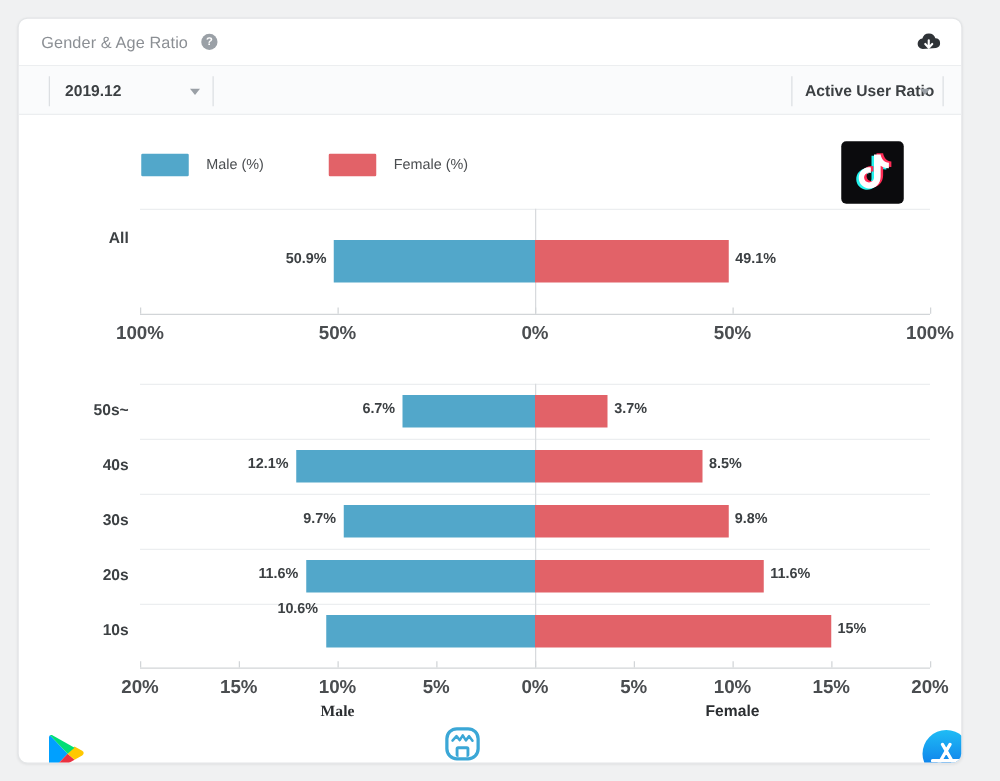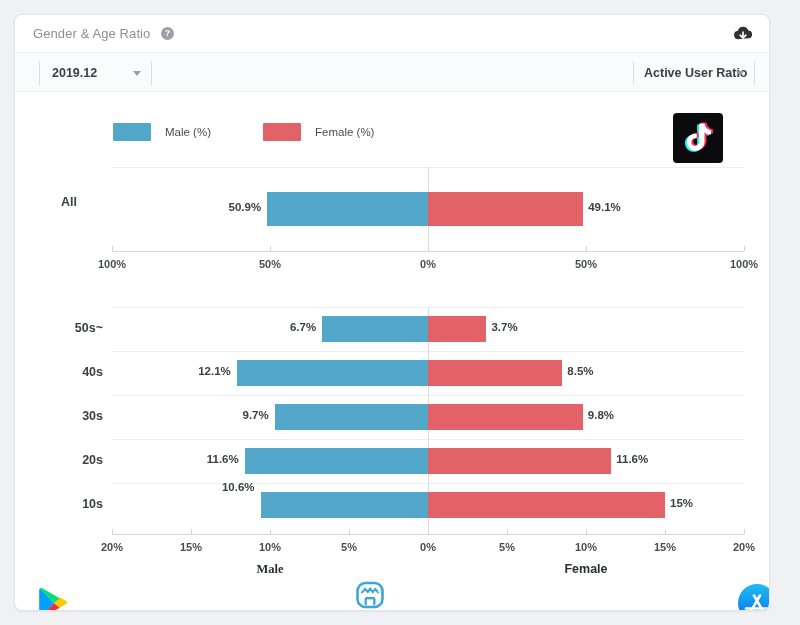--- a/index.html
+++ b/index.html
@@ -87,21 +87,21 @@
     position: absolute;
     height: 24px;
     top: 8px;
     display: flex;
     align-items: center;
     cursor: pointer;
     box-sizing: border-box;
   }
   .select-left {
     left: 24px;
-    width: 113px;
+    width: 132px;
     border-left: 1px solid #dcdfe2;
     border-right: 1px solid #dcdfe2;
     padding-left: 12px;
   }
   .select-right {
     right: 14px;
     width: 122px;
     border-left: 1px solid #dcdfe2;
     border-right: 1px solid #dcdfe2;
     padding-left: 10px;
@@ -200,21 +200,21 @@
     background: #d2d5d8;
   }
   .tick {
     position: absolute;
     width: 1px;
     height: 5px;
     background: #d2d5d8;
   }
   .ticklabel {
     position: absolute;
-    font-size: 11px;
+    font-size: 15px;
     font-weight: bold;
     color: #4a4d50;
     transform: translateX(-50%);
     white-space: nowrap;
   }
   .bar {
     position: absolute;
   }
   .bar-male   { background: #52a7ca; }
   .bar-female { background: #e26268; }
@@ -326,21 +326,21 @@
           <div class="ticklabel" style="left: 0px; top: 91px;">100%</div>
           <div class="tick" style="left: 158px; top: 79px;"></div>
           <div class="ticklabel" style="left: 158px; top: 91px;">50%</div>
           <div class="tick" style="left: 316px; top: 79px;"></div>
           <div class="ticklabel" style="left: 316px; top: 91px;">0%</div>
           <div class="tick" style="left: 474px; top: 79px;"></div>
           <div class="ticklabel" style="left: 474px; top: 91px;">50%</div>
           <div class="tick" style="left: 632px; top: 79px;"></div>
           <div class="ticklabel" style="left: 632px; top: 91px;">100%</div>
         </div>
-        <div class="rowlabel" style="top: 28px; text-align: center;">All</div>
+        <div class="rowlabel" style="top: 16px;">All</div>
       </div>
 
     <div class="chart chart-ages">
         <div class="plot">
           <div class="gridline" style="top: 0px;"></div>
           <div class="gridline" style="top: 44px;"></div>
           <div class="gridline" style="top: 88px;"></div>
           <div class="gridline" style="top: 132px;"></div>
           <div class="gridline" style="top: 176px;"></div>
           <div class="centerline" style="left: 316px; top: 0px; height: 227px;"></div>

